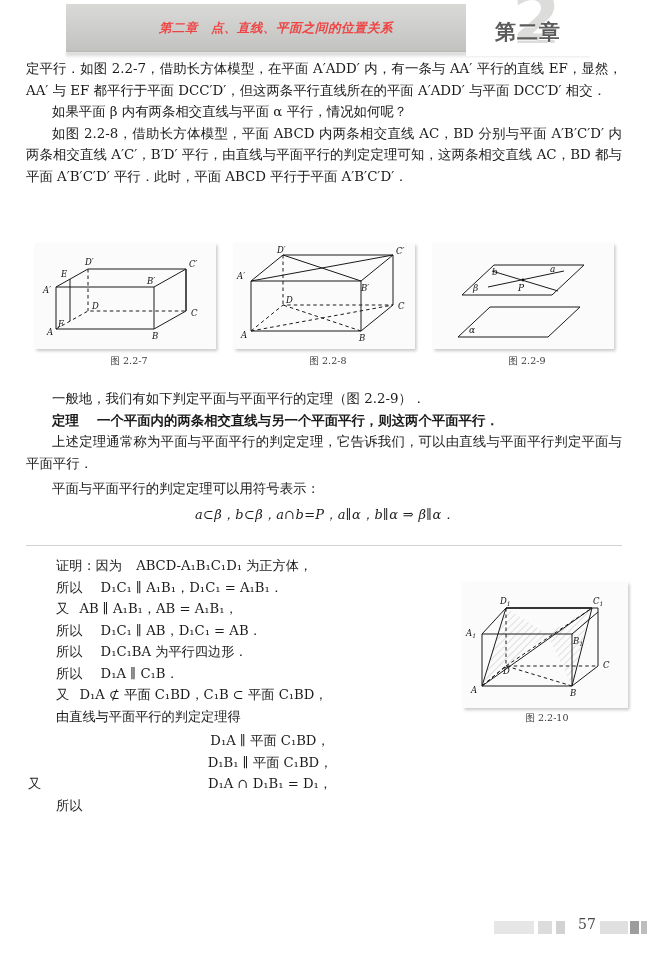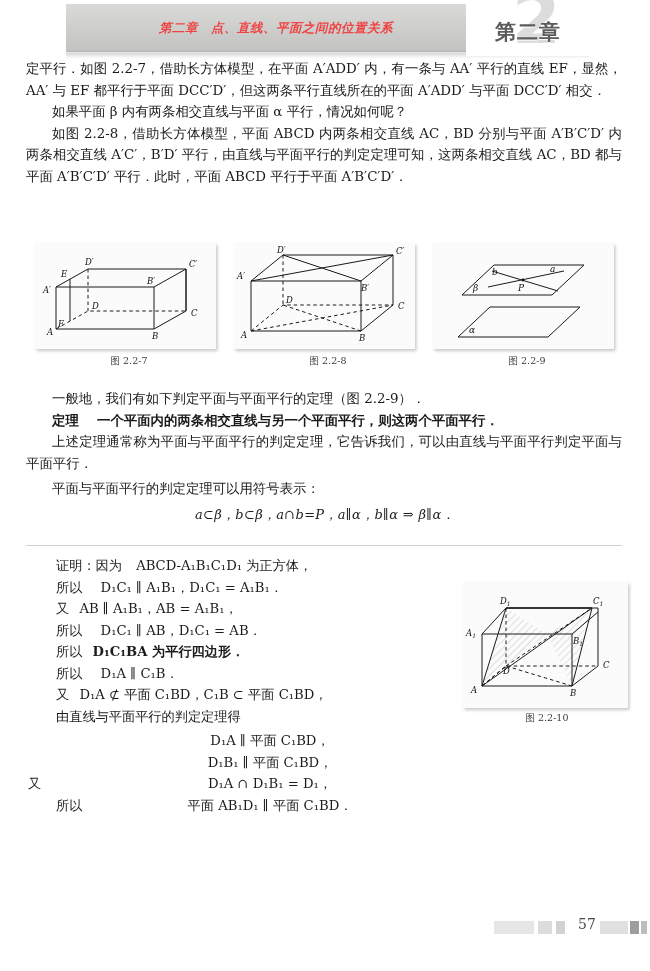--- a/index.html
+++ b/index.html
@@ -273,21 +273,21 @@
   <p class="proof">
     <span>又</span>
     <span style="margin-left:6px;">AB ∥ A₁B₁，AB = A₁B₁，</span>
   </p>
   <p class="proof">
     <span>所以</span>
     <span style="margin-left:14px;">D₁C₁ ∥ AB，D₁C₁ = AB．</span>
   </p>
   <p class="proof">
     <span>所以</span>
-    <span style="margin-left:6px;font-weight:bold;">D₁C₁BA 为平行四边形．</span>
+    <span style="margin-left:14px;">D₁C₁BA 为平行四边形．</span>
   </p>
   <p class="proof">
     <span>所以</span>
     <span style="margin-left:14px;">D₁A ∥ C₁B．</span>
   </p>
   <p class="proof">
     <span>又</span>
     <span style="margin-left:6px;">D₁A ⊄ 平面 C₁BD，C₁B ⊂ 平面 C₁BD，</span>
   </p>
   <p class="proof">
@@ -298,21 +298,20 @@
 
 
   <p class="center-eq">D₁B₁ ∥ 平面 C₁BD，</p>
 
   <p class="proof noindent">又</p>
 
   <p class="center-eq" style="margin-top:-21.5px;">D₁A ∩ D₁B₁ = D₁，</p>
 
   <p class="proof">所以</p>
 
-  <p class="center-eq" style="margin-top:-21.5px;">平面 AB₁D₁ ∥ 平面 C₁BD．</p>
 
 </div>
 
 <div class="fig10" style="width:170px;">
   <svg class="fig-img" width="166" height="126" viewBox="0 0 166 126">
     <rect x="0" y="0" width="166" height="126" fill="#fbfbfb"></rect>
     <defs>
       <pattern id="hatch" width="5" height="5" patternTransform="rotate(45)" patternUnits="userSpaceOnUse">
         <line x1="0" y1="0" x2="0" y2="5" stroke="#9a9a9a" stroke-width=".7"></line>
       </pattern>

